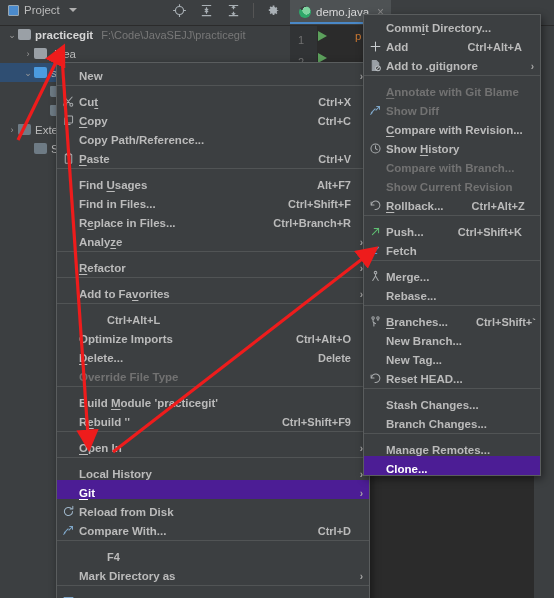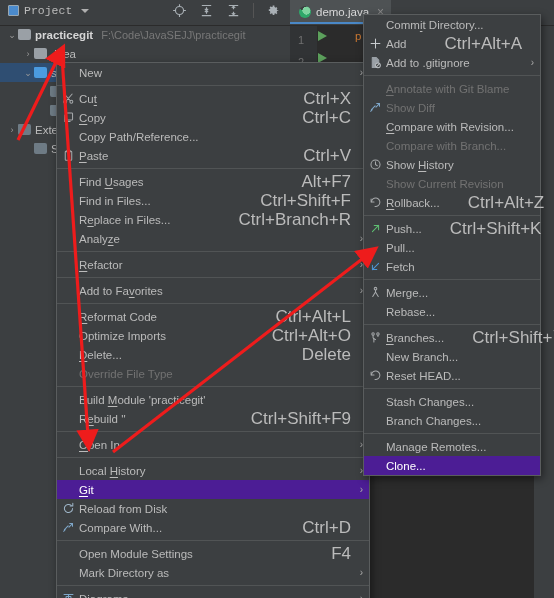--- a/index.html
+++ b/index.html
@@ -5,21 +5,21 @@
   html,body{margin:0;padding:0;}
   body{
     width:554px;height:598px;overflow:hidden;position:relative;
     background:#3C3F41;
     font-family:"Liberation Sans","DejaVu Sans",sans-serif;
     font-size:11.5px;color:#BBBBBB;
     -webkit-font-smoothing:antialiased;
   }
   
   #ide{position:absolute;inset:0;background:#3C3F41;}
-  .toolbar{position:absolute;left:0;top:0;width:554px;height:25px;background:#3C3F41;border-bottom:1px solid #2B2B2B;font-family:Liberation Mono, monospace;}
+  .toolbar{position:absolute;left:0;top:0;width:554px;height:25px;background:#3C3F41;border-bottom:1px solid #2B2B2B;}
   .proj-btn{position:absolute;left:8px;top:4px;display:flex;align-items:center;gap:5px;font-size:11.5px;color:#BBB;}
   .proj-ico{width:11px;height:11px;border:1.6px solid #9AA7B0;box-sizing:border-box;background:#4B8BCD;border-radius:1px;}
   .caret-dn{width:0;height:0;border-left:4px solid transparent;border-right:4px solid transparent;border-top:4px solid #AFAFAF;margin-left:4px;}
   .tb-icons{position:absolute;left:172px;top:3px;display:flex;align-items:center;gap:12px;color:#A9B0B5;}
   .tb-icons svg{display:block;}
   .tb-sep{width:1px;height:15px;background:#555;}
   
   .tab{position:absolute;left:290px;top:0;height:24px;display:flex;align-items:center;gap:5px;padding:0 7px 0 9px;background:#4E5254;}
   .tab-under{position:absolute;left:290px;top:22px;width:83px;height:2px;background:#4A88C7;}
   .tab-label{font-size:11.5px;color:#D8D8D8;}
@@ -38,27 +38,27 @@
   .path{color:#787878;margin-left:8px;font-size:11px;}
   
   .gutter{position:absolute;left:290px;top:25px;width:27px;bottom:0;background:#313335;}
   .ln{position:absolute;font-size:11px;color:#707070;}
   .playbtn{position:absolute;width:0;height:0;border-left:9px solid #5CA05C;border-top:5.5px solid transparent;border-bottom:5.5px solid transparent;}
   .code{position:absolute;font-size:11.5px;}
   .editorbg{position:absolute;left:317px;top:25px;right:0;bottom:0;background:#2B2B2B;}
   .rightbar{position:absolute;right:0;top:25px;width:20px;bottom:0;background:#3C3F41;}
   
   .menu{position:absolute;background:#3C3F41;border:1px solid #5A5D5E;box-shadow:2px 3px 8px rgba(0,0,0,.45);}
-  .mrow{position:relative;height:19px;display:flex;align-items:center;padding:0 6px 0 0;white-space:nowrap;}
+  .mrow{position:relative;height:19px;display:flex;align-items:flex-end;padding:0 6px 0 0;white-space:nowrap;font-weight:bold;}
   .mrow.sel{background:#4c1d95;}
   .mrow.sel .mlabel,.mrow.sel .msc{color:#FFF;}
   .micon{width:22px;min-width:22px;display:flex;align-items:center;justify-content:center;}
   .mlabel{flex:1;font-size:11.5px;color:#BBBBBB;}
   .mrow.dis .mlabel{color:#727272;}
-  .msc{font-size:17px;color:#BBBBBB;margin-left:28px;}
+  .msc{font-size:11px;color:#BBBBBB;margin-left:28px;}
   .sub{width:12px;min-width:12px;text-align:right;color:#A8A8A8;font-size:10px;}
   .sep{height:1px;background:#515455;margin:3px 0;}
   .und{text-decoration:underline;text-underline-offset:2px;}
   #menu-main{left:56px;top:62px;width:312px;}
   #menu-git{left:363px;top:14px;width:176px;}
   
   .anno{position:absolute;left:0;top:0;width:554px;height:598px;pointer-events:none;}
 </style>
 </head>
 <body>
@@ -245,21 +245,20 @@
       </div>
       <div class="sep"></div>
       <div class="mrow">
         <span class="micon"></span>
         <span class="mlabel">Add to Fa<span class="und">v</span>orites</span>
         <span class="sub">›</span>
       </div>
       <div class="sep"></div>
       <div class="mrow">
         <span class="micon"></span>
-        <span class="mlabel"><span class="und">R</span>eformat Code</span>
         <span class="msc">Ctrl+Alt+L</span>
         <span class="sub"></span>
       </div>
       <div class="mrow">
         <span class="micon"></span>
         <span class="mlabel">Optimize Imports</span>
         <span class="msc">Ctrl+Alt+O</span>
         <span class="sub"></span>
       </div>
       <div class="mrow">
@@ -321,21 +320,20 @@
             <path d="M2 12.7l2-2"></path>
           </svg>
         </span>
         <span class="mlabel">Compare With...</span>
         <span class="msc">Ctrl+D</span>
         <span class="sub"></span>
       </div>
       <div class="sep"></div>
       <div class="mrow">
         <span class="micon"></span>
-        <span class="mlabel">Open Module Settings</span>
         <span class="msc">F4</span>
         <span class="sub"></span>
       </div>
       <div class="mrow">
         <span class="micon"></span>
         <span class="mlabel">Mark Directory as</span>
         <span class="sub">›</span>
       </div>
       <div class="sep"></div>
       <div class="mrow">
@@ -393,33 +391,33 @@
           </svg>
         </span>
         <span class="mlabel">Show Diff</span>
         <span class="sub"></span>
       </div>
       <div class="mrow">
         <span class="micon"></span>
         <span class="mlabel"><span class="und">C</span>ompare with Revision...</span>
         <span class="sub"></span>
       </div>
-      <div class="mrow dis">
-        <span class="micon"></span>
-        <span class="mlabel">Compare with Branch...</span>
-        <span class="sub"></span>
-      </div>
       <div class="mrow">
         <span class="micon">
           <svg width="13" height="13" viewBox="0 0 16 16" fill="none" stroke="#A7AAAC" stroke-width="1.25" stroke-linecap="round" stroke-linejoin="round">
             <circle cx="8" cy="8" r="5.6"></circle>
             <path d="M8 4.6V8l2.3 1.6"></path>
           </svg>
         </span>
         <span class="mlabel">Show <span class="und">H</span>istory</span>
+        <span class="sub"></span>
+      </div>
+      <div class="mrow dis">
+        <span class="micon"></span>
+        <span class="mlabel">Compare with Branch...</span>
         <span class="sub"></span>
       </div>
       <div class="mrow dis">
         <span class="micon"></span>
         <span class="mlabel">Show Current Revision</span>
         <span class="sub"></span>
       </div>
       <div class="mrow">
         <span class="micon">
           <svg width="13" height="13" viewBox="0 0 16 16" fill="none" stroke="#A7AAAC" stroke-width="1.25" stroke-linecap="round" stroke-linejoin="round">
@@ -434,25 +432,20 @@
       <div class="sep"></div>
       <div class="mrow">
         <span class="micon">
           <svg width="13" height="13" viewBox="0 0 16 16" fill="none" stroke="#5FBF72" stroke-width="1.25" stroke-linecap="round" stroke-linejoin="round">
             <path d="M4.2 11.8L11.8 4.2"></path>
             <path d="M6.4 4.2h5.4v5.4"></path>
           </svg>
         </span>
         <span class="mlabel">Push...</span>
         <span class="msc">Ctrl+Shift+K</span>
-        <span class="sub"></span>
-      </div>
-      <div class="mrow">
-        <span class="micon"></span>
-        <span class="mlabel">Pull...</span>
         <span class="sub"></span>
       </div>
       <div class="mrow">
         <span class="micon">
           <svg width="13" height="13" viewBox="0 0 16 16" fill="none" stroke="#4D96D6" stroke-width="1.25" stroke-linecap="round" stroke-linejoin="round">
             <path d="M11.8 4.2L4.2 11.8"></path>
             <path d="M9.6 11.8H4.2V6.4"></path>
           </svg>
         </span>
         <span class="mlabel">Fetch</span>
@@ -484,20 +477,25 @@
             <path d="M6 13.4V9"></path>
           </svg>
         </span>
         <span class="mlabel"><span class="und">B</span>ranches...</span>
         <span class="msc">Ctrl+Shift+`</span>
         <span class="sub"></span>
       </div>
       <div class="mrow">
         <span class="micon"></span>
         <span class="mlabel">New Branch...</span>
+        <span class="sub"></span>
+      </div>
+      <div class="mrow">
+        <span class="micon"></span>
+        <span class="mlabel">New Tag...</span>
         <span class="sub"></span>
       </div>
       <div class="mrow">
         <span class="micon">
           <svg width="13" height="13" viewBox="0 0 16 16" fill="none" stroke="#A7AAAC" stroke-width="1.25" stroke-linecap="round" stroke-linejoin="round">
             <path d="M3 7.2a5.2 5.2 0 114.4 5.6"></path>
             <path d="M2.6 3.8v3.6h3.6"></path>
           </svg>
         </span>
         <span class="mlabel">Reset HEAD...</span>

